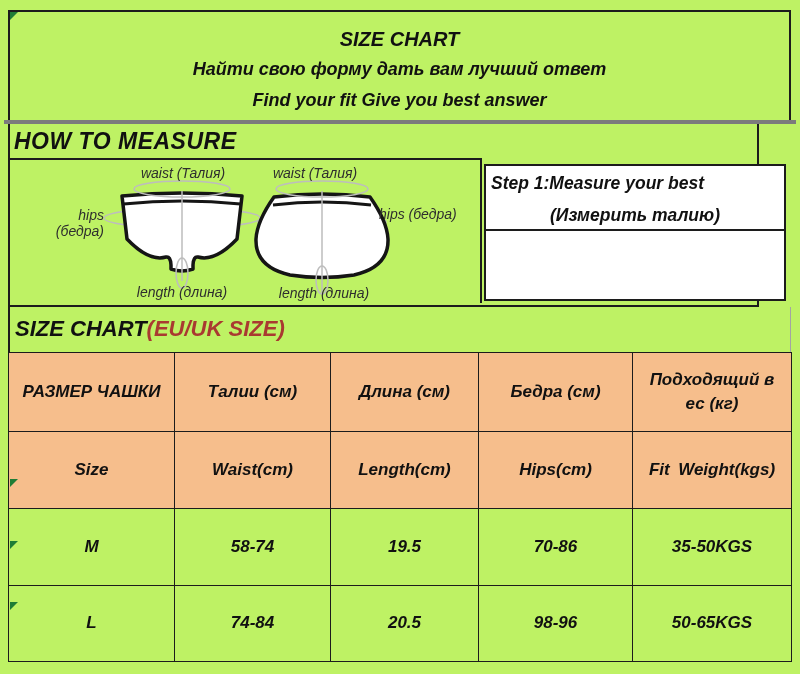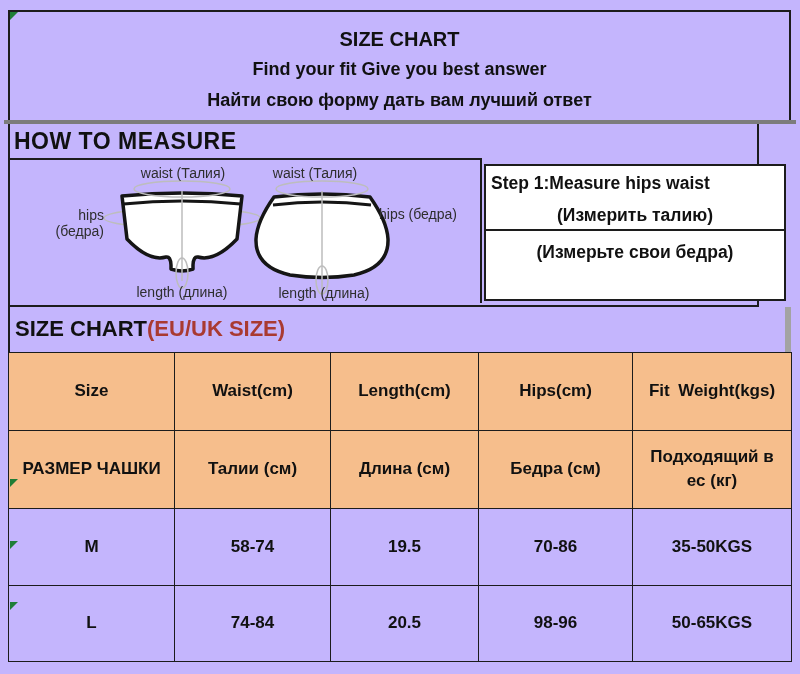--- a/index.html
+++ b/index.html
@@ -1,19 +1,20 @@
 <!DOCTYPE html>
 <html><head>
 <meta charset="utf-8">
 <style>
   html,body{margin:0;padding:0;background:#fff;}
   .screen{
-    position:relative;width:800px;height:674px;background:#c4b5fd;
+    position:relative;width:800px;height:674px;background:#bef264;
     font-family:"Liberation Sans","DejaVu Sans",sans-serif;color:#111;
     overflow:hidden;
+    font-style:italic;
   }
   
   .top-box{
     position:absolute;left:8px;top:10px;width:783px;height:111px;
     box-sizing:border-box;border:2px solid #1c1c1c;border-bottom:none;
     text-align:center;padding-top:12px;
   }
   .title-line{font-size:20px;font-weight:700;line-height:30px;}
   .subtitle-line{font-size:18px;font-weight:700;line-height:31px;}
   .gray-bar{position:absolute;left:4px;top:120px;width:792px;height:4px;background:#7c7c7c;}
@@ -36,21 +37,21 @@
     position:absolute;left:474px;width:302px;box-sizing:border-box;
     border:2px solid #1c1c1c;background:#fff;
   }
   .step1{top:40px;height:67px;}
   .step2{top:105px;height:72px;}
   .step-line1{font-size:17.5px;font-weight:700;padding:7px 0 0 5px;white-space:nowrap;}
   .step-line2{font-size:17.5px;font-weight:700;text-align:center;margin-top:11px;}
   
   .sc-heading{
     position:absolute;left:8px;top:307px;width:783px;height:45px;
-    box-sizing:border-box;border-left:2px solid #1c1c1c;border-right:6px solid #a3a3a3;
+    box-sizing:border-box;border-left:2px solid #1c1c1c;border-right:1px solid #a3a3a3;
     padding:9px 0 0 5px;font-size:22px;font-weight:700;
   }
   .sc-red{color:#a93a31;}
   
   .table-wrap{position:absolute;left:8px;top:352px;width:783px;height:310px;}
   table.size-table{
     width:783px;height:310px;border-collapse:collapse;table-layout:fixed;
   }
   table.size-table td{
     border:1.5px solid #1c1c1c;text-align:center;vertical-align:middle;
@@ -73,22 +74,22 @@
   .tri-l{left:10px;top:541px;}
   .tri-xl{left:10px;top:602px;}
 </style>
 </head>
 <body>
 
 <div class="screen">
 
   <div class="top-box">
     <div class="title-line">SIZE CHART</div>
+    <div class="subtitle-line">Найти свою форму дать вам лучший ответ</div>
     <div class="subtitle-line">Find your fit Give you best answer</div>
-    <div class="subtitle-line">Найти свою форму дать вам лучший ответ</div>
   </div>
   <div class="tri tri-top"></div>
 
   <div class="gray-bar"></div>
 
   <div class="measure-section">
     <div class="measure-heading">HOW TO MEASURE</div>
     <div class="heading-underline"></div>
     <div class="steps-divider"></div>
 
@@ -114,56 +115,55 @@
     </svg>
 
     <div class="diag-label lbl-c" style="left:118px;top:41px;width:110px;">waist (Талия)</div>
     <div class="diag-label lbl-r" style="left:26px;top:83px;width:68px;">hips (бедра)</div>
     <div class="diag-label lbl-c" style="left:116px;top:160px;width:112px;">length (длина)</div>
     <div class="diag-label lbl-c" style="left:250px;top:41px;width:110px;">waist (Талия)</div>
     <div class="diag-label" style="left:369px;top:82px;width:90px;">hips (бедра)</div>
     <div class="diag-label lbl-c" style="left:258px;top:161px;width:112px;">length (длина)</div>
 
     <div class="step-box step1">
-      <div class="step-line1">Step 1:Measure hips waist</div>
+      <div class="step-line1">Step 1:Measure your best</div>
       <div class="step-line2">(Измерить талию)</div>
     </div>
     <div class="step-box step2">
-      <div class="step-line2">(Измерьте свои бедра)</div>
     </div>
   </div>
 
   <div class="sc-heading">
     <span>SIZE CHART</span><span class="sc-red">(EU/UK SIZE)</span>
   </div>
 
   <div class="table-wrap">
     <table class="size-table">
       <colgroup>
         <col style="width:166px">
           <col style="width:156px">
           <col style="width:148px">
         <col style="width:154px">
           <col style="width:159px">
       </colgroup>
       <tbody>
-          <tr class="hdr hdr-en">
-        <td class="th-en">Size</td>
-        <td class="th-en">Waist(cm)</td>
-        <td class="th-en">Length(cm)</td>
-        <td class="th-en">Hips(cm)</td>
-        <td class="th-en">Fit Weight(kgs)</td>
-      </tr>
-      <tr class="hdr hdr-ru">
+          <tr class="hdr hdr-ru">
         <td class="th-ru">РАЗМЕР ЧАШКИ</td>
         <td class="th-ru">Талии (см)</td>
         <td class="th-ru">Длина (см)</td>
         <td class="th-ru">Бедра (см)</td>
         <td class="th-ru">Подходящий в
 ес (кг)</td>
+      </tr>
+      <tr class="hdr hdr-en">
+        <td class="th-en">Size</td>
+        <td class="th-en">Waist(cm)</td>
+        <td class="th-en">Length(cm)</td>
+        <td class="th-en">Hips(cm)</td>
+        <td class="th-en">Fit Weight(kgs)</td>
       </tr>
       <tr class="data-row">
         <td class="cell-data">M</td>
         <td class="cell-data">58-74</td>
         <td class="cell-data">19.5</td>
         <td class="cell-data">70-86</td>
         <td class="cell-data">35-50KGS</td>
       </tr>
       <tr class="data-row">
         <td class="cell-data">L</td>

